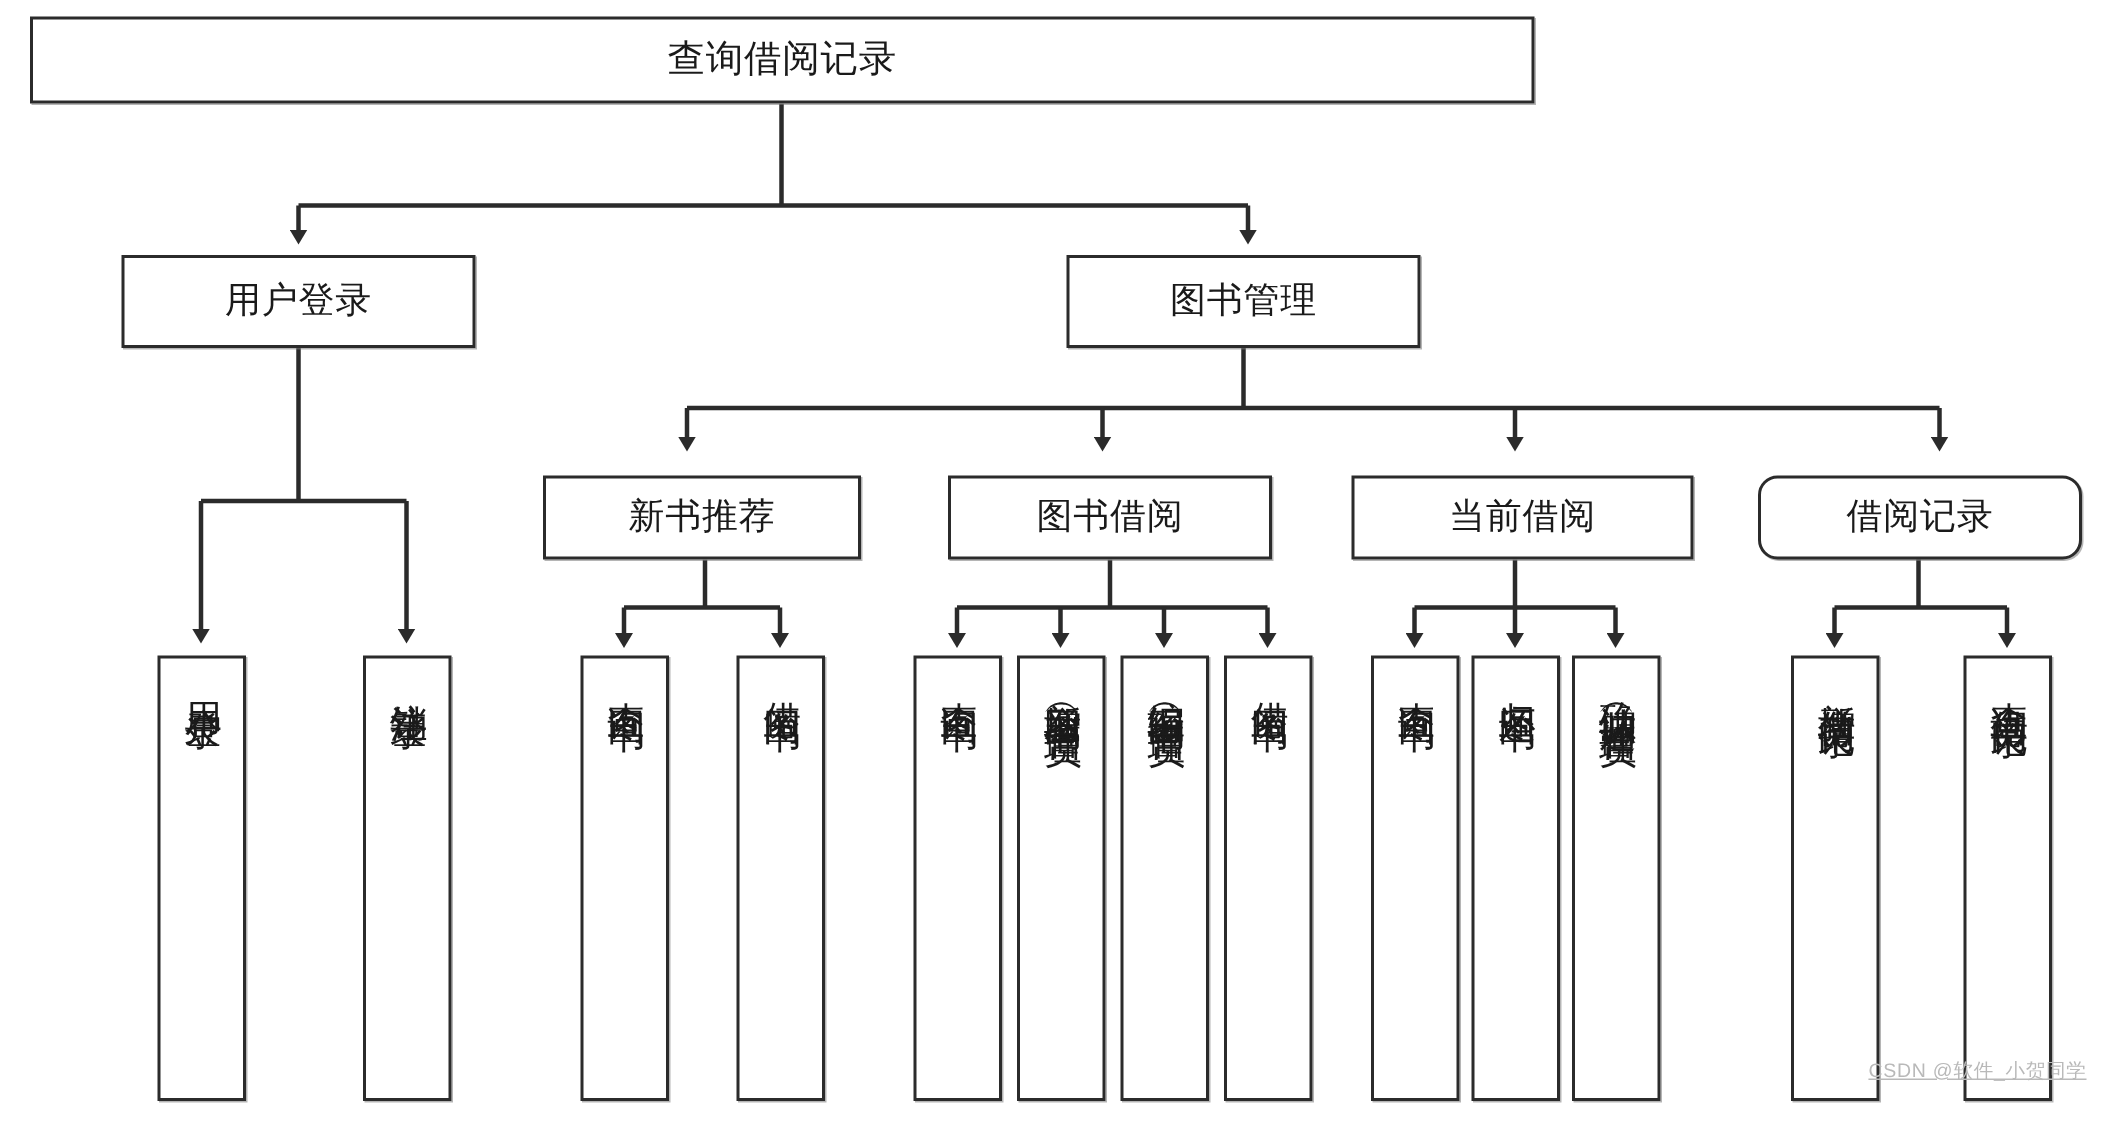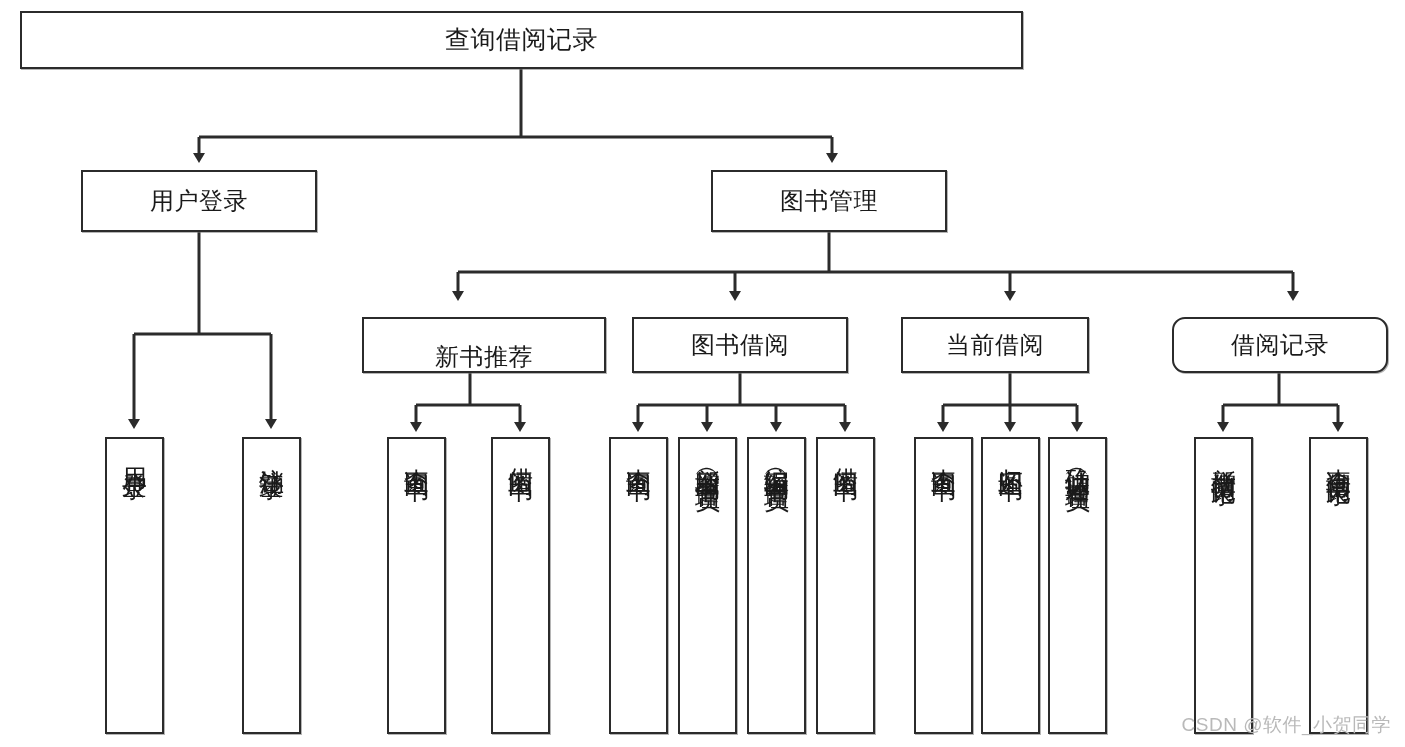--- a/index.html
+++ b/index.html
@@ -58,26 +58,27 @@
     writing-mode: vertical-rl;
     text-orientation: upright;
     font-size: 25px;
     line-height: 1.0;
     letter-spacing: 3px;
     white-space: nowrap;
   }
   .watermark {
     position: absolute;
     right: 14px;
-    bottom: 9px;
-    font-size: 19px;
+    bottom: 24px;
+    font-size: 13px;
     color: #b9b9b9;
     letter-spacing: 0.5px;
     user-select: none;
     white-space: nowrap;
+    text-decoration: underline;
   }
 </style>
 </head>
 <body>
 
 <div id="canvas">
 
   <svg class="edges" viewBox="0 0 1405 747" xmlns="http://www.w3.org/2000/svg">
     <defs>
       <marker id="arrow" markerWidth="10" markerHeight="12" refX="1" refY="6" orient="auto" markerUnits="userSpaceOnUse">
@@ -133,29 +134,29 @@
   </div>
 
   <div class="node h" style="left:81px; top:170px; width:236px; height:62px;">
     <span class="label">用户登录</span>
   </div>
 
   <div class="node h" style="left:711px; top:170px; width:236px; height:62px;">
     <span class="label">图书管理</span>
   </div>
 
-  <div class="node h" style="left:362px; top:317px; width:244px; height:56px;align-items:flex-end;">
+  <div class="node h" style="left:362px; top:317px; width:212px; height:56px;">
     <span class="label">新书推荐</span>
   </div>
 
   <div class="node h" style="left:632px; top:317px; width:216px; height:56px;">
     <span class="label">图书借阅</span>
   </div>
 
-  <div class="node h" style="left:901px; top:317px; width:188px; height:56px;">
+  <div class="node h" style="left:901px; top:317px; width:228px; height:56px;">
     <span class="label">当前借阅</span>
   </div>
 
   <div class="node h" style="left:1172px; top:317px; width:216px; height:56px;border-radius:13px;">
     <span class="label">借阅记录</span>
   </div>
 
   <div class="node v" style="left:105px; top:437px; width:59px; height:297px;">
     <span class="label">用户登录</span>
   </div>

